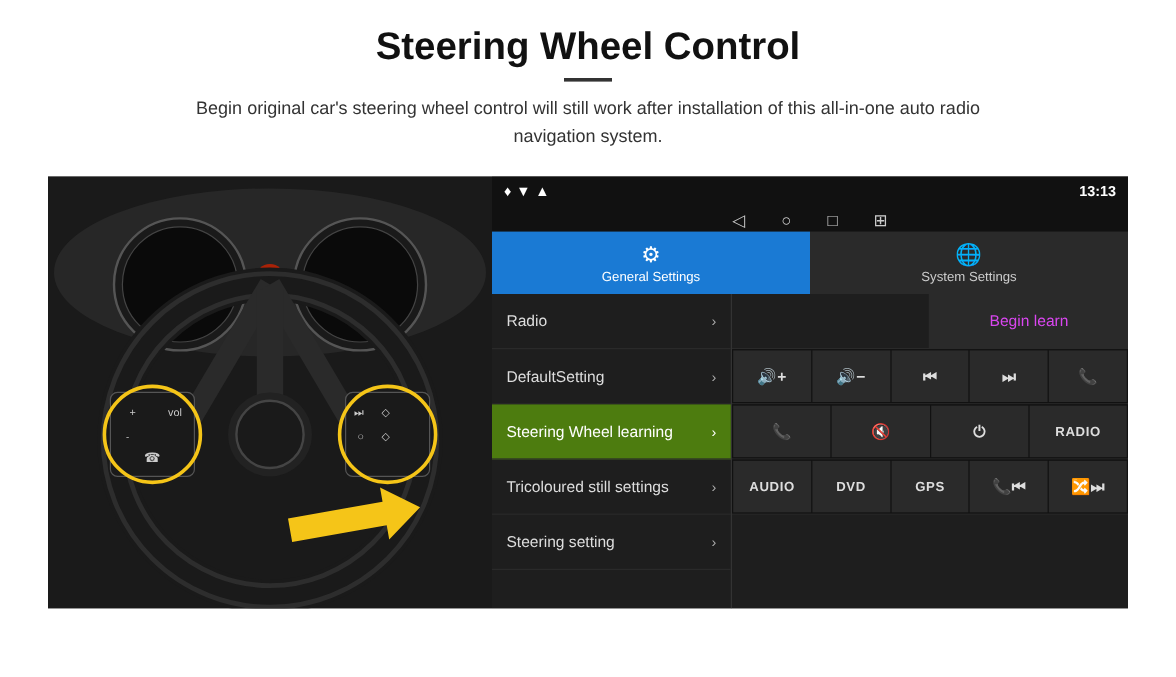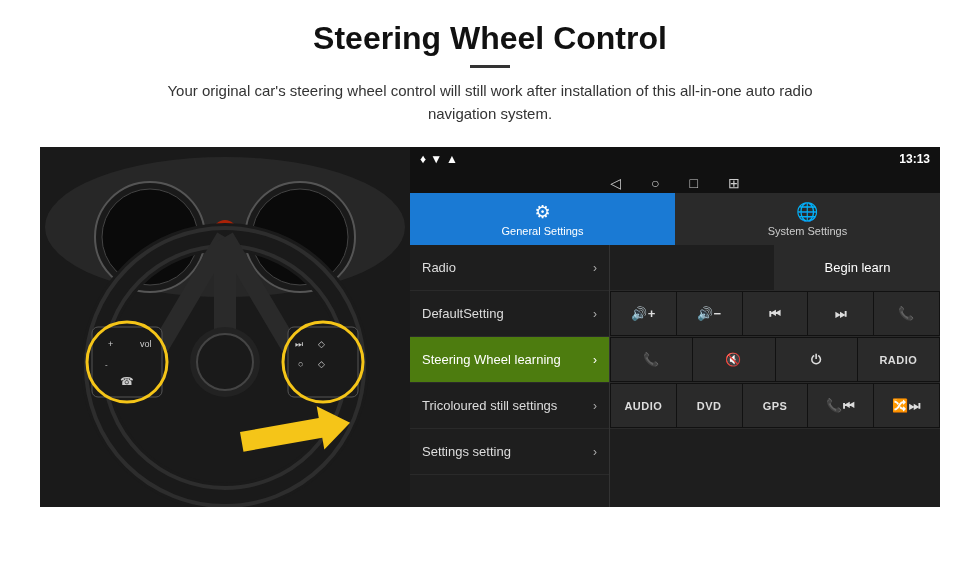--- a/index.html
+++ b/index.html
@@ -205,21 +205,21 @@
       height: 46px;
       border-bottom: 1px solid #2a2a2a;
     }
 
     .radio-empty {
       border-right: 1px solid #2a2a2a;
     }
 
     .begin-learn-btn {
       background: #2a2a2a;
-      color: #ffffff;
+      color: #d946ef;
       border: none;
       font-size: 13px;
       cursor: pointer;
       display: flex;
       align-items: center;
       justify-content: center;
       height: 100%;
       width: 100%;
     }
 
@@ -252,21 +252,21 @@
       letter-spacing: 0.5px;
     }
   </style>
 </head>
 <body>
 
 <div class="page-wrapper">
   <div class="title-section">
     <h1 class="main-title">Steering Wheel Control</h1>
     <div class="title-divider"></div>
-    <p class="subtitle">Your original car's steering wheel control will still work after installation of this all-in-one auto radio navigation system.</p>
+    <p class="subtitle">Begin original car's steering wheel control will still work after installation of this all-in-one auto radio navigation system.</p>
   </div>
 
   <div class="content-area">
 
     <div class="steering-wheel-panel">
       <svg class="sw-svg" viewBox="0 0 370 360" xmlns="http://www.w3.org/2000/svg">
 
         <rect width="370" height="360" fill="#1a1a1a"></rect>
 
         <ellipse cx="185" cy="80" rx="180" ry="70" fill="#2a2a2a" opacity="0.8"></ellipse>
@@ -353,21 +353,21 @@
           </div>
           <div class="menu-item active">
             <span class="menu-item-text">Steering Wheel learning</span>
             <span class="chevron">›</span>
           </div>
           <div class="menu-item">
             <span class="menu-item-text">Tricoloured still settings</span>
             <span class="chevron">›</span>
           </div>
           <div class="menu-item">
-            <span class="menu-item-text">Settings setting</span>
+            <span class="menu-item-text">Steering setting</span>
             <span class="chevron">›</span>
           </div>
         </div>
 
         <div class="controls-panel">
 
           <div class="radio-row">
             <div class="radio-empty"></div>
             <button class="begin-learn-btn">Begin learn</button>
           </div>

